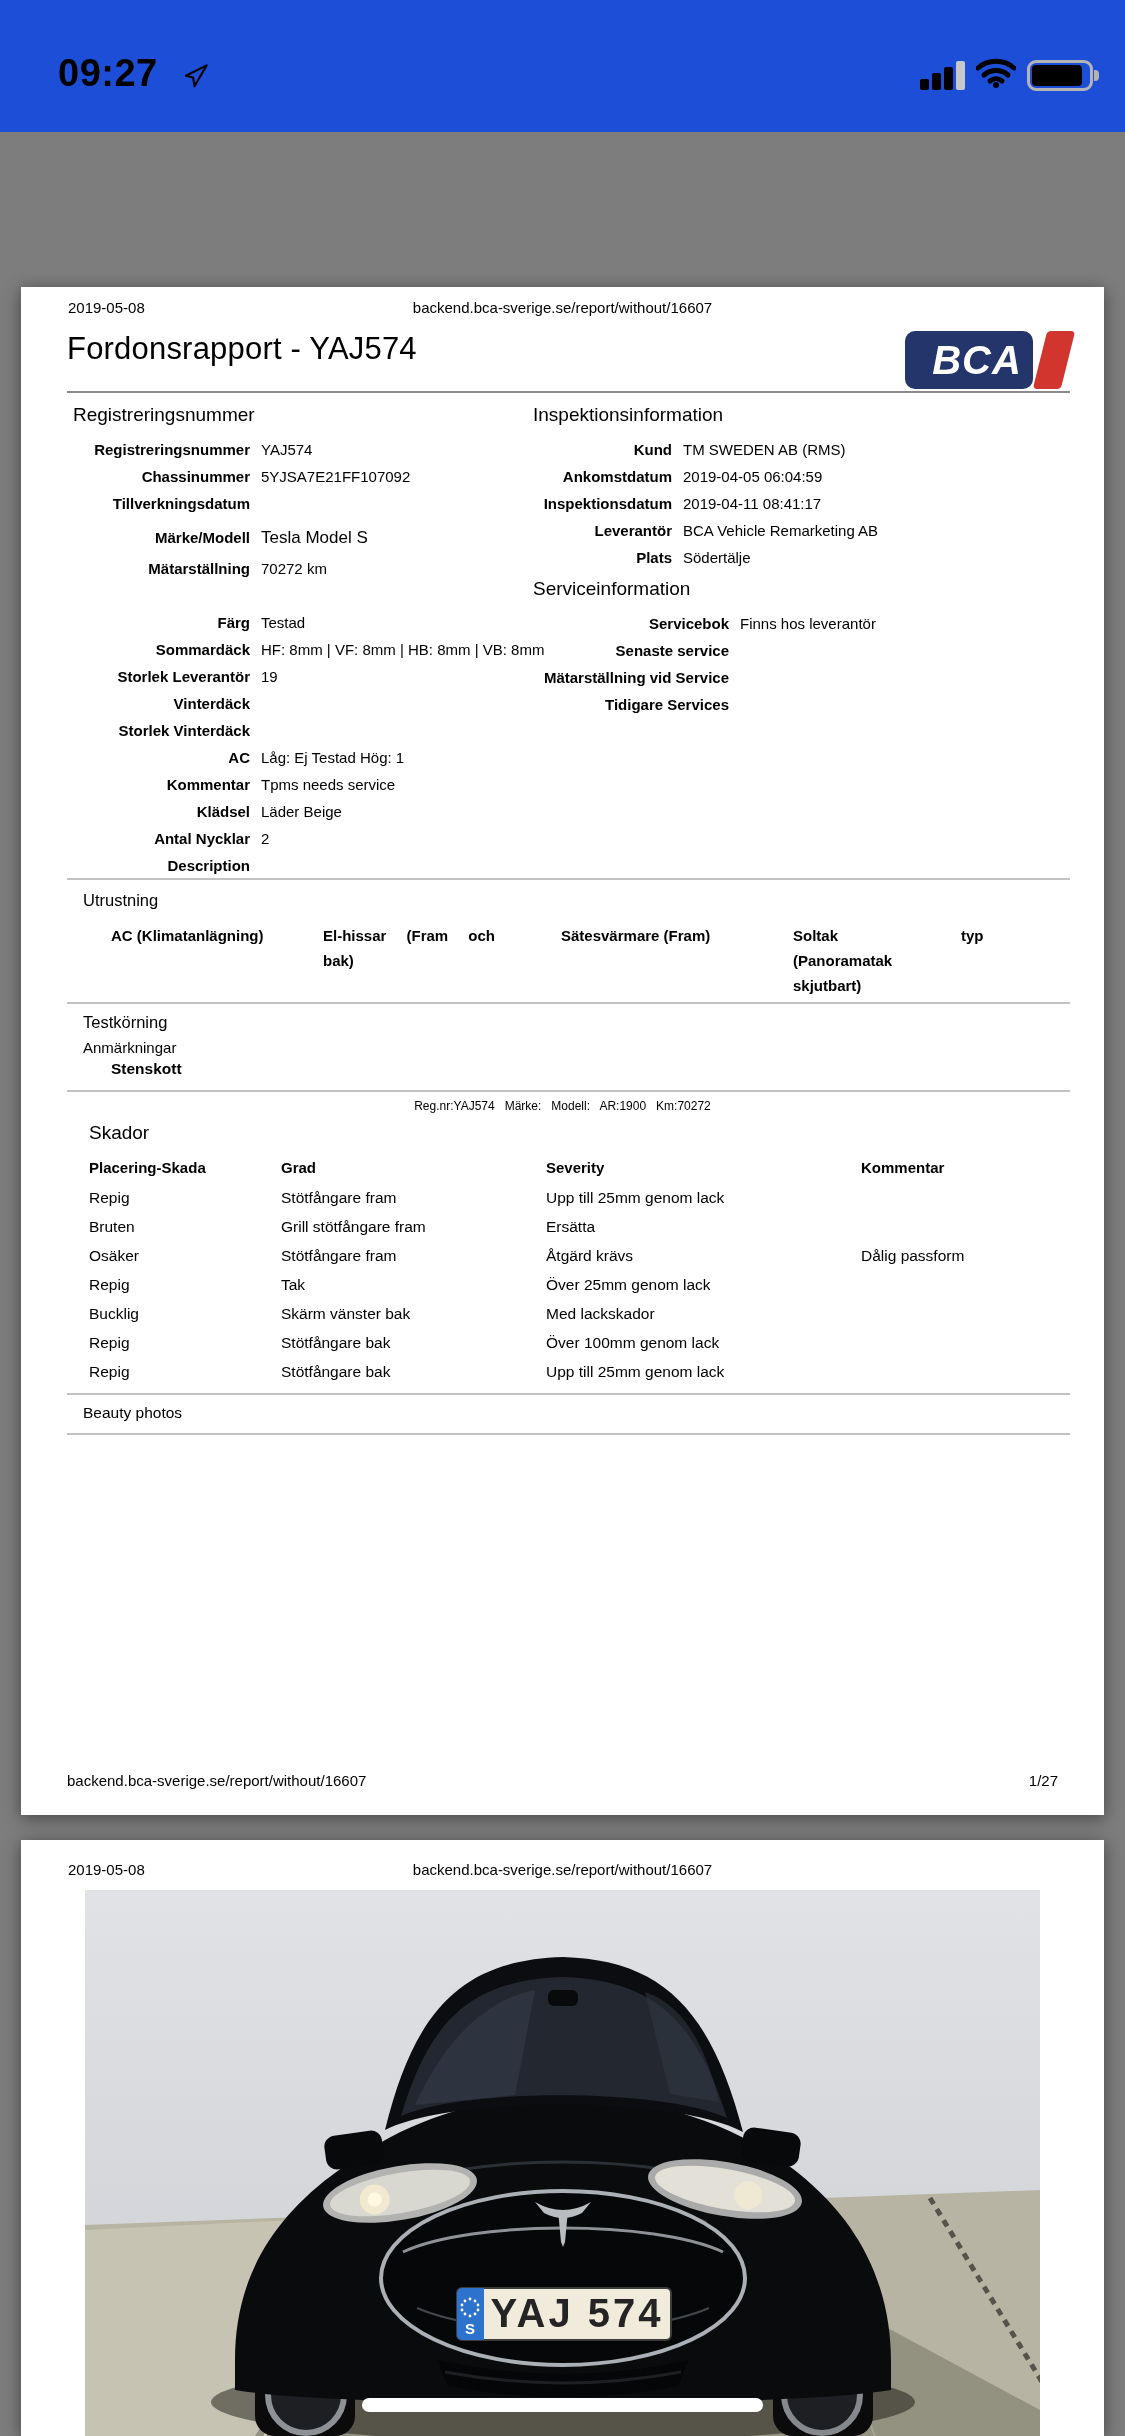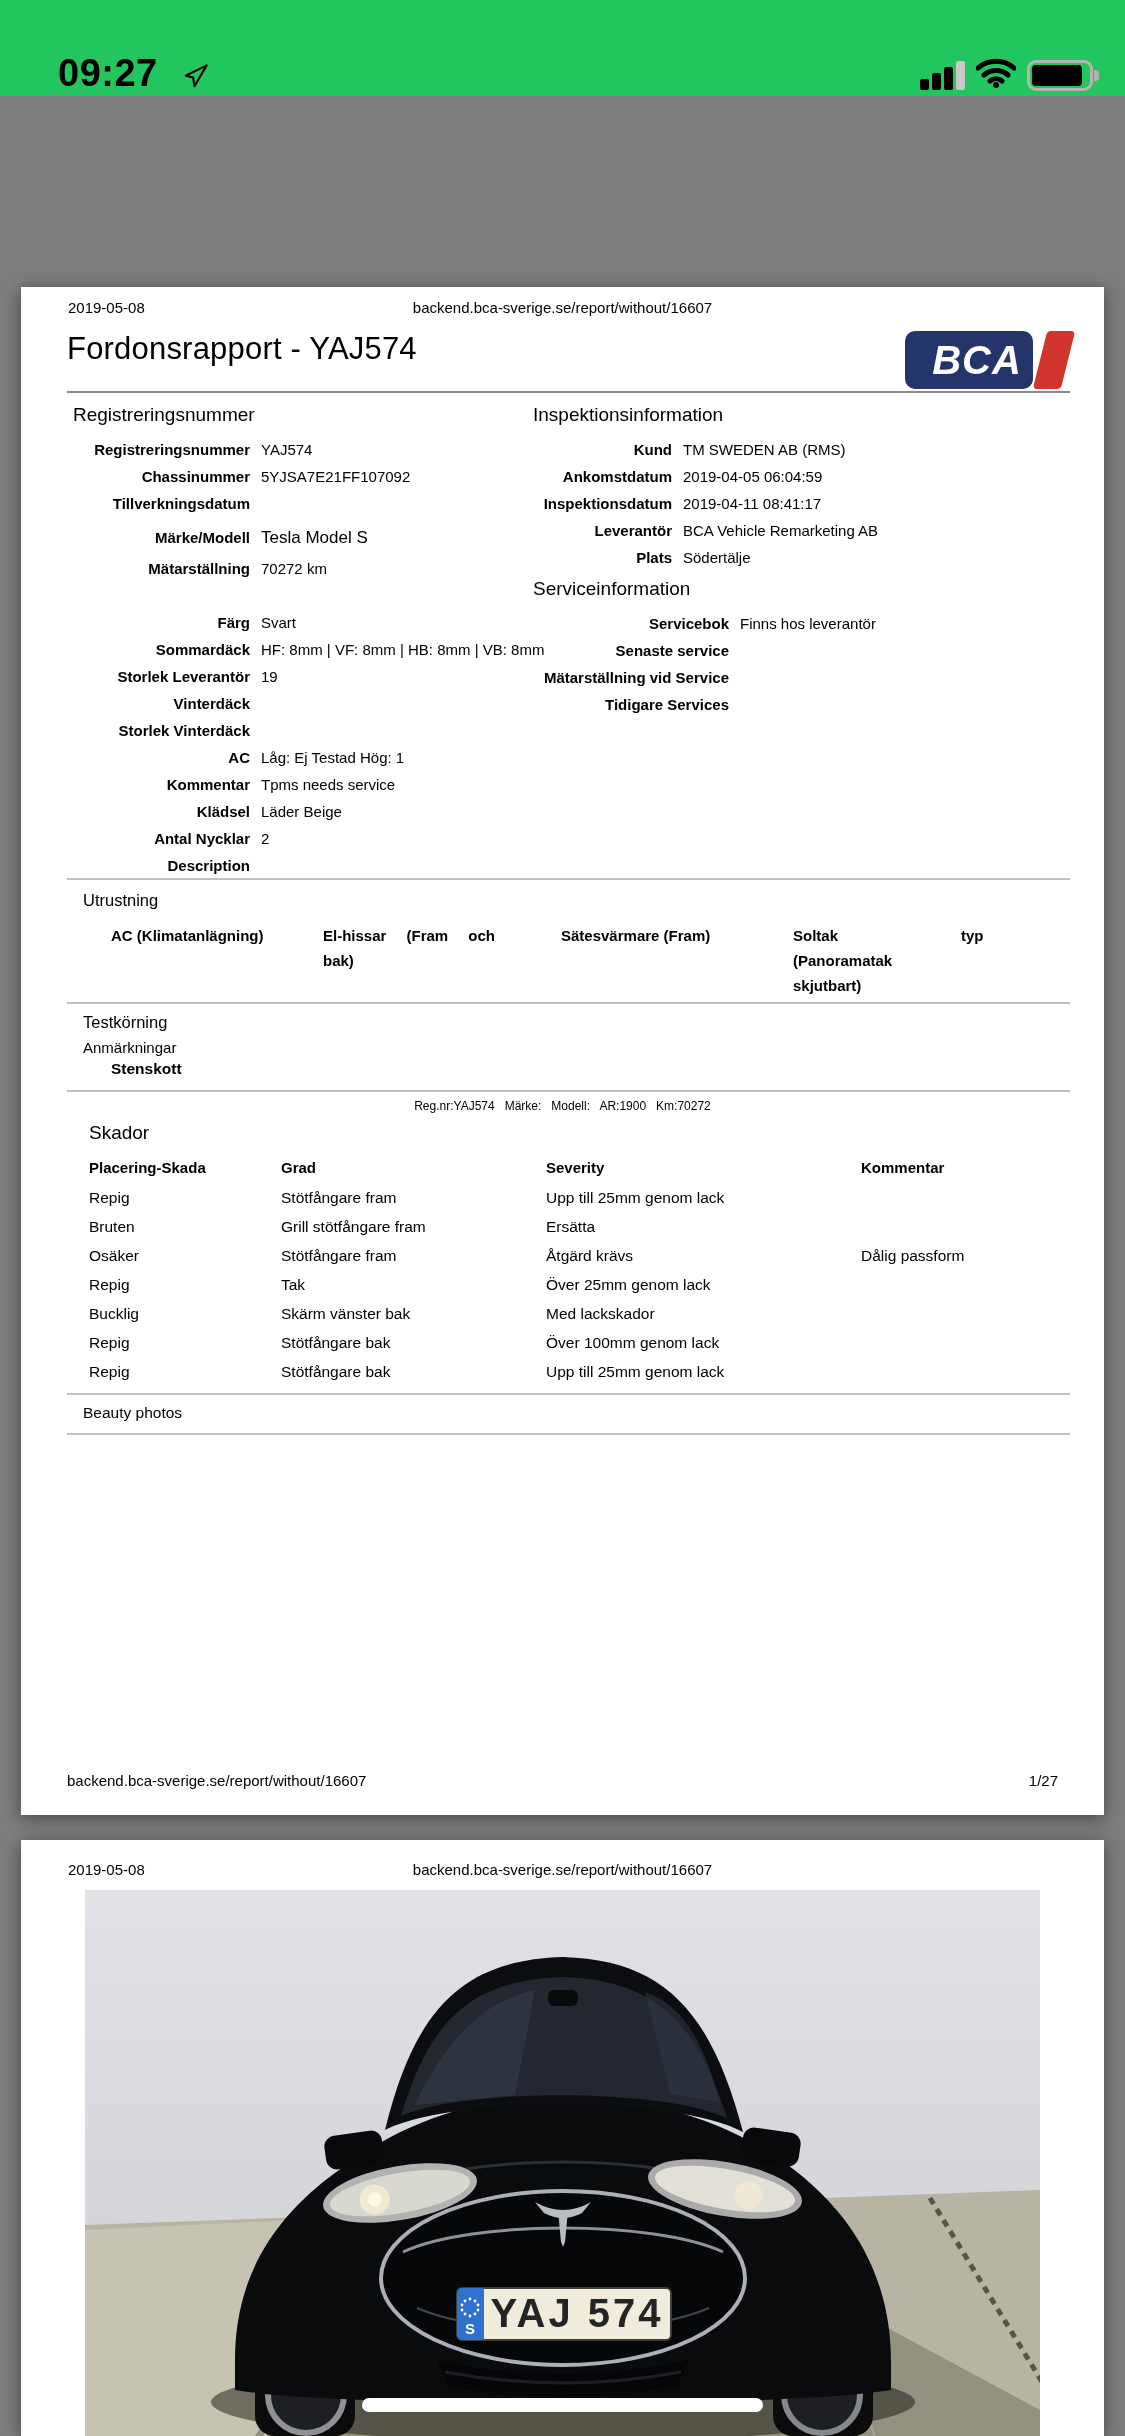--- a/index.html
+++ b/index.html
@@ -1,19 +1,19 @@
 <!DOCTYPE html>
 <html><head>
 <meta charset="utf-8">
 <style>
   html,body{margin:0;padding:0;background:#444;}
   .screen{position:relative;width:1125px;height:2436px;background:#7d7d7d;overflow:hidden;
           font-family:"Liberation Sans", sans-serif;color:#000;}
   
-  .statusbar{position:absolute;top:0;left:0;width:1125px;height:96px;background:#22c55e;}
+  .statusbar{position:absolute;top:0;left:0;width:1125px;height:132px;background:#1d4ed8;}
   .time{position:absolute;left:58px;top:52px;font-size:38px;font-weight:bold;letter-spacing:.5px;}
   .loc{position:absolute;left:183px;top:62px;}
   .sicons{position:absolute;right:32px;top:58px;display:flex;align-items:flex-end;gap:11px;height:34px;}
   .bars{display:flex;align-items:flex-end;gap:3px;height:30px;padding-bottom:2px;}
   .bars i{display:block;width:9px;border-radius:2px;background:#000;}
   .bars i:nth-child(1){height:11px}.bars i:nth-child(2){height:17px}
   .bars i:nth-child(3){height:23px}.bars i:nth-child(4){height:29px;background:#c8c8ca;}
   .batt{position:relative;width:66px;height:31px;margin-bottom:1px;}
   .batt .sh{position:absolute;inset:0;border:3px solid #b4b4b6;border-radius:9px;}
   .batt .fl{position:absolute;left:5px;top:5px;width:50px;height:21px;background:#000;border-radius:4px;}
@@ -118,21 +118,21 @@
           <span class="v"></span>
       </div>
       <div class="kv kv-mm g2">
         <span class="l">Märke/Modell</span>
           <span class="v">Tesla Model S</span>
         <span class="l" style="font-size:15px;">Mätarställning</span>
           <span class="v" style="font-size:15px;">70272 km</span>
       </div>
       <div class="kv kv-left g3">
         <span class="l">Färg</span>
-          <span class="v">Svart</span>
+          <span class="v">Testad</span>
         <span class="l">Sommardäck</span>
           <span class="v">HF: 8mm | VF: 8mm | HB: 8mm | VB: 8mm</span>
         <span class="l">Storlek Leverantör</span>
           <span class="v">19</span>
         <span class="l">Vinterdäck</span>
           <span class="v"></span>
         <span class="l">Storlek Vinterdäck</span>
           <span class="v"></span>
         <span class="l">AC</span>
           <span class="v">Låg: Ej Testad Hög: 1</span>

